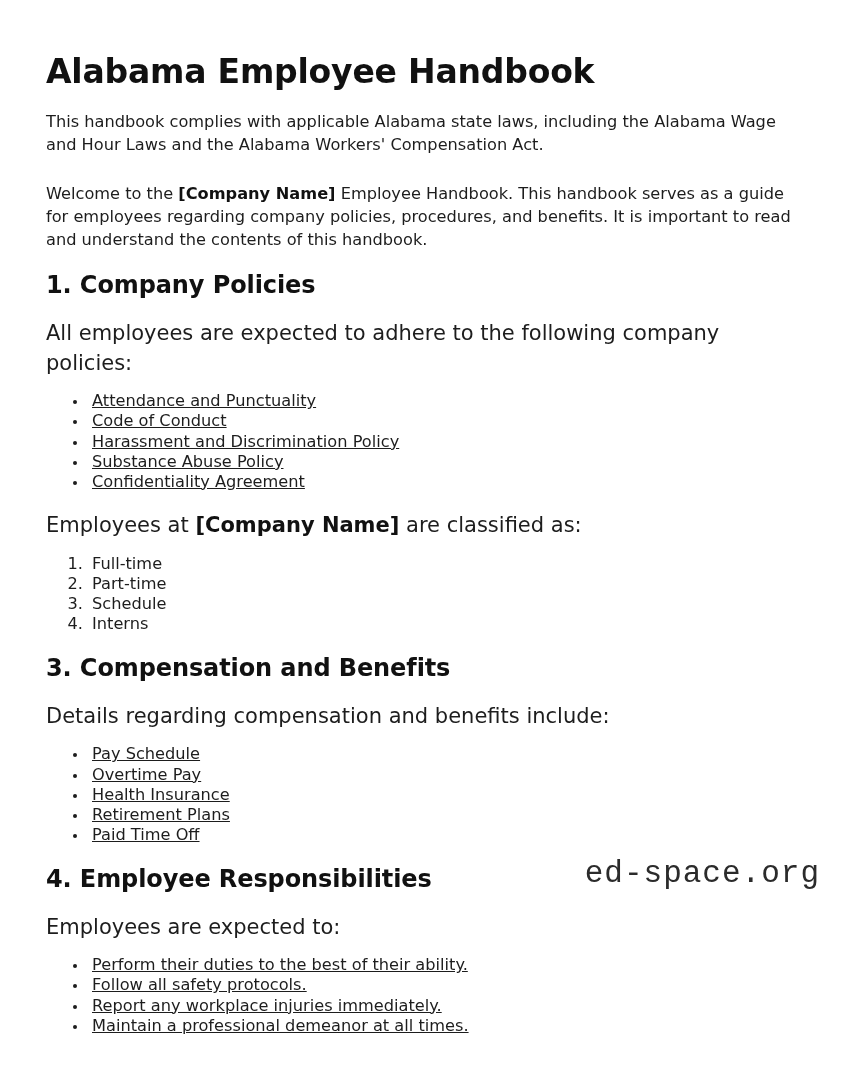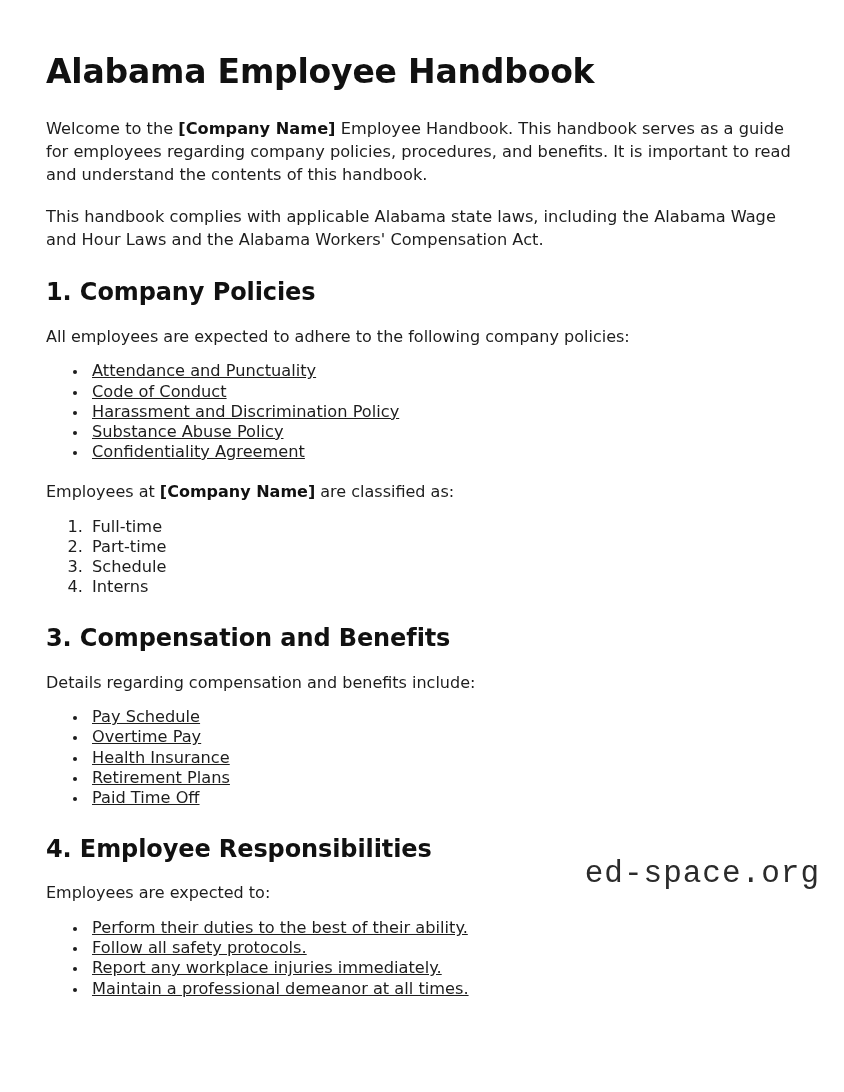--- a/index.html
+++ b/index.html
@@ -39,26 +39,26 @@
     margin: 0;
     color: #1d1d1d;
     max-width: 756px;
   }
   .para-intro-1 { margin-top: 26px; }
   .para-intro-2 { margin-top: 19px; }
   .section-heading {
     font-size: 24px;
     font-weight: bold;
     line-height: 1.2;
-    margin: 27px 0 0 0;
+    margin: 20px 0 0 0;
     color: #111111;
     letter-spacing: -0.1px;
   }
   .section-lead {
-    font-size: 16px;
+    font-size: 21px;
     line-height: 1.42;
     margin: 19px 0 0 0;
     color: #1d1d1d;
   }
   ul.doc-list, ol.doc-list {
     margin: 13px 0 0 0;
     padding-left: 42px;
     font-size: 16.2px;
     line-height: 1.23;
     color: #1d1d1d;
@@ -82,23 +82,23 @@
     white-space: nowrap;
   }
 </style>
 </head>
 <body>
 
 <div class="page">
 
   <h1 class="doc-title">Alabama Employee Handbook</h1>
 
+  <p class="para para-intro-2">This handbook complies with applicable Alabama state laws, including the Alabama Wage and Hour Laws and the Alabama Workers' Compensation Act.</p>
+
   <p class="para para-intro-1"><span>Welcome to the </span><b class="placeholder">[Company Name]</b><span> Employee Handbook. This handbook serves as a guide for employees regarding company policies, procedures, and benefits. It is important to read and understand the contents of this handbook.</span></p>
-
-  <p class="para para-intro-2">This handbook complies with applicable Alabama state laws, including the Alabama Wage and Hour Laws and the Alabama Workers' Compensation Act.</p>
 
   <h2 class="section-heading">1. Company Policies</h2>
   <p class="section-lead">All employees are expected to adhere to the following company policies:</p>
   <ul class="doc-list">
     <li>Attendance and Punctuality</li>
     <li>Code of Conduct</li>
     <li>Harassment and Discrimination Policy</li>
     <li>Substance Abuse Policy</li>
     <li>Confidentiality Agreement</li>
   </ul>

